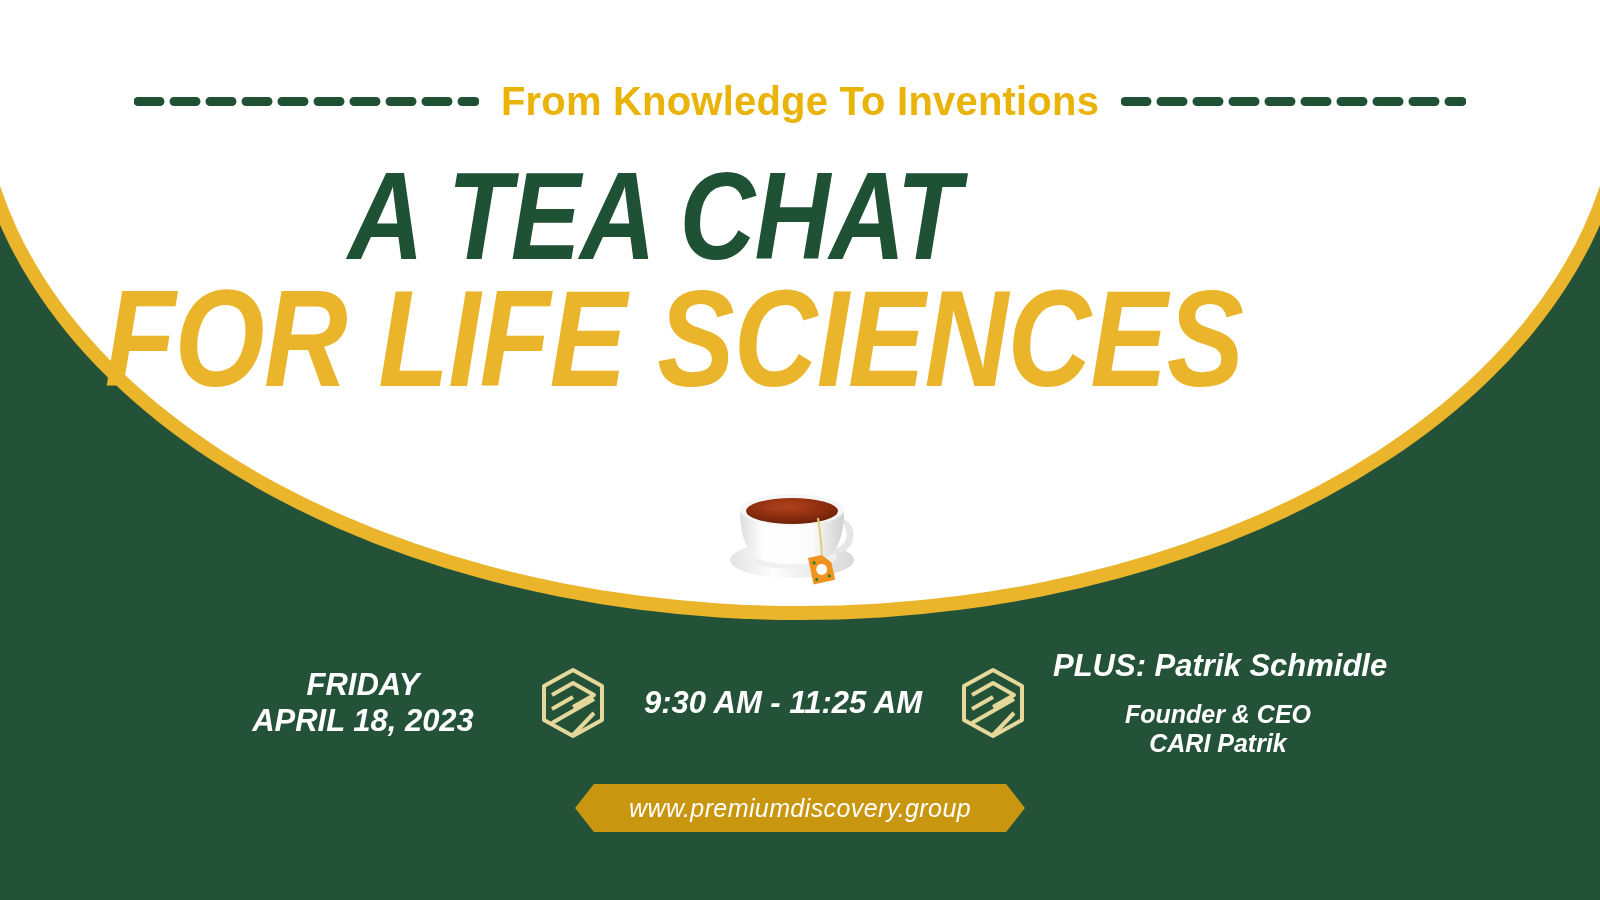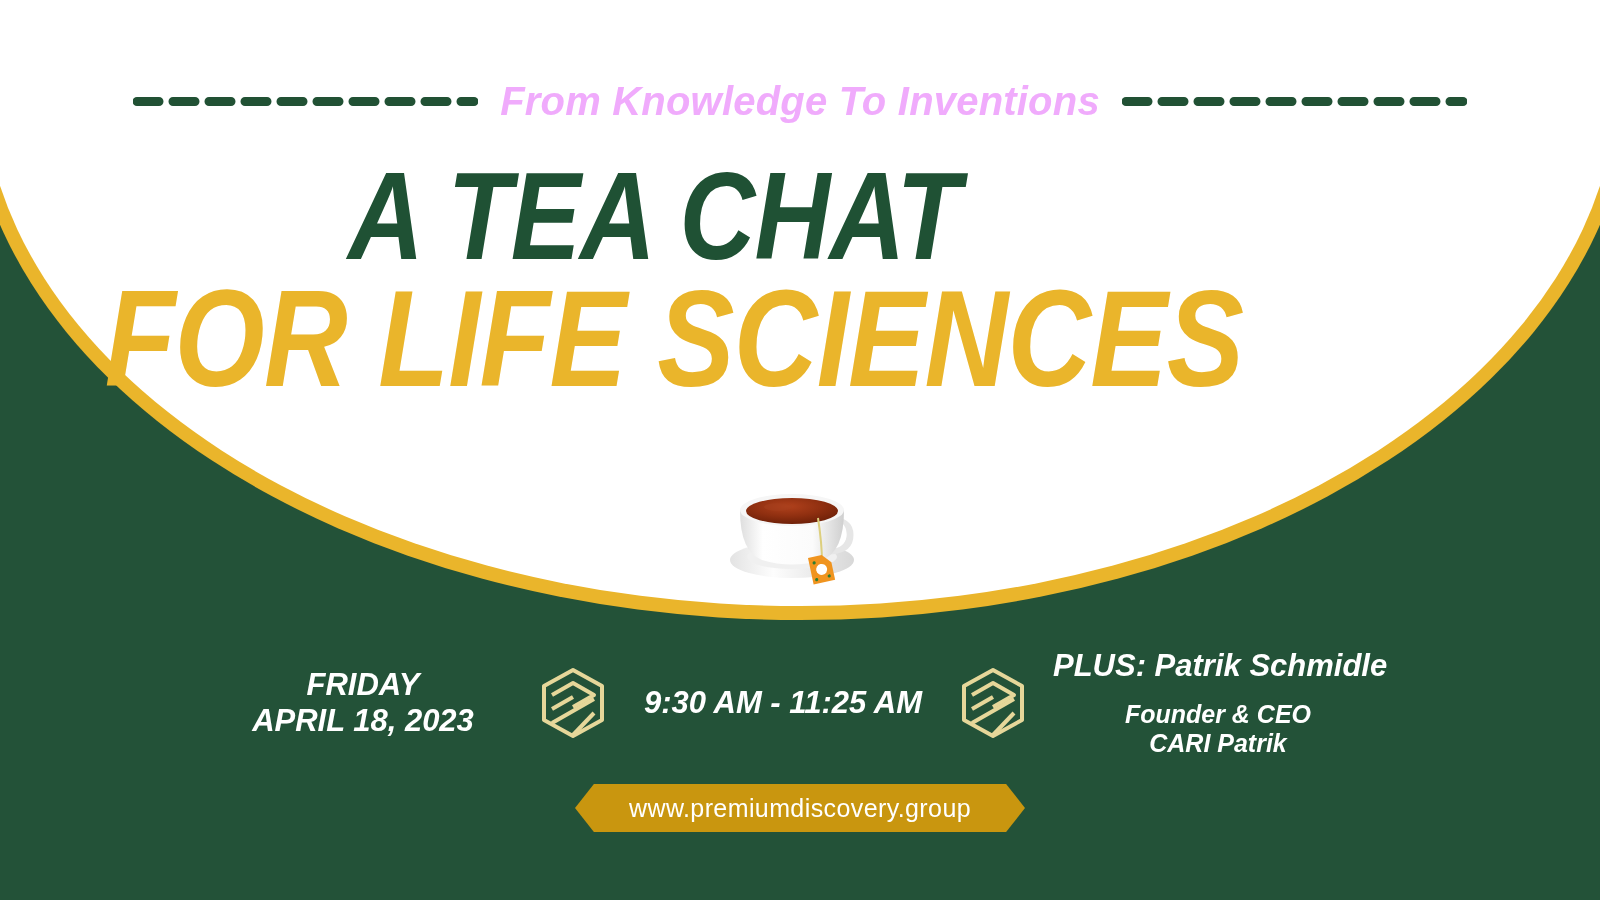--- a/index.html
+++ b/index.html
@@ -67,22 +67,21 @@
   }
   .dash-line {
     flex:0 0 auto;
     width:345px;
     height:9px;
     display:block;
   }
   .tagline-text {
     font-size:40px;
     font-weight:bold;
-    font-style:italic;
-    color:#f0abfc;
+    color:#eab308;
     white-space:nowrap;
     letter-spacing:0.2px;
   }
 
   
   .title-block {
     position:absolute;
     top:158px;
     left:0;
     width:1308px;
@@ -166,20 +165,21 @@
   }
   .url-text {
     position:absolute;
     inset:0;
     display:flex;
     align-items:center;
     justify-content:center;
     color:#ffffff;
     font-size:25px;
     letter-spacing:0.4px;
+    font-style:italic;
   }
 </style>
 </head>
 <body>
 
 <div id="flyer">
 
   <div class="arc-wrap">
     <div class="arc-gold"></div>
     <div class="arc-white"></div>

